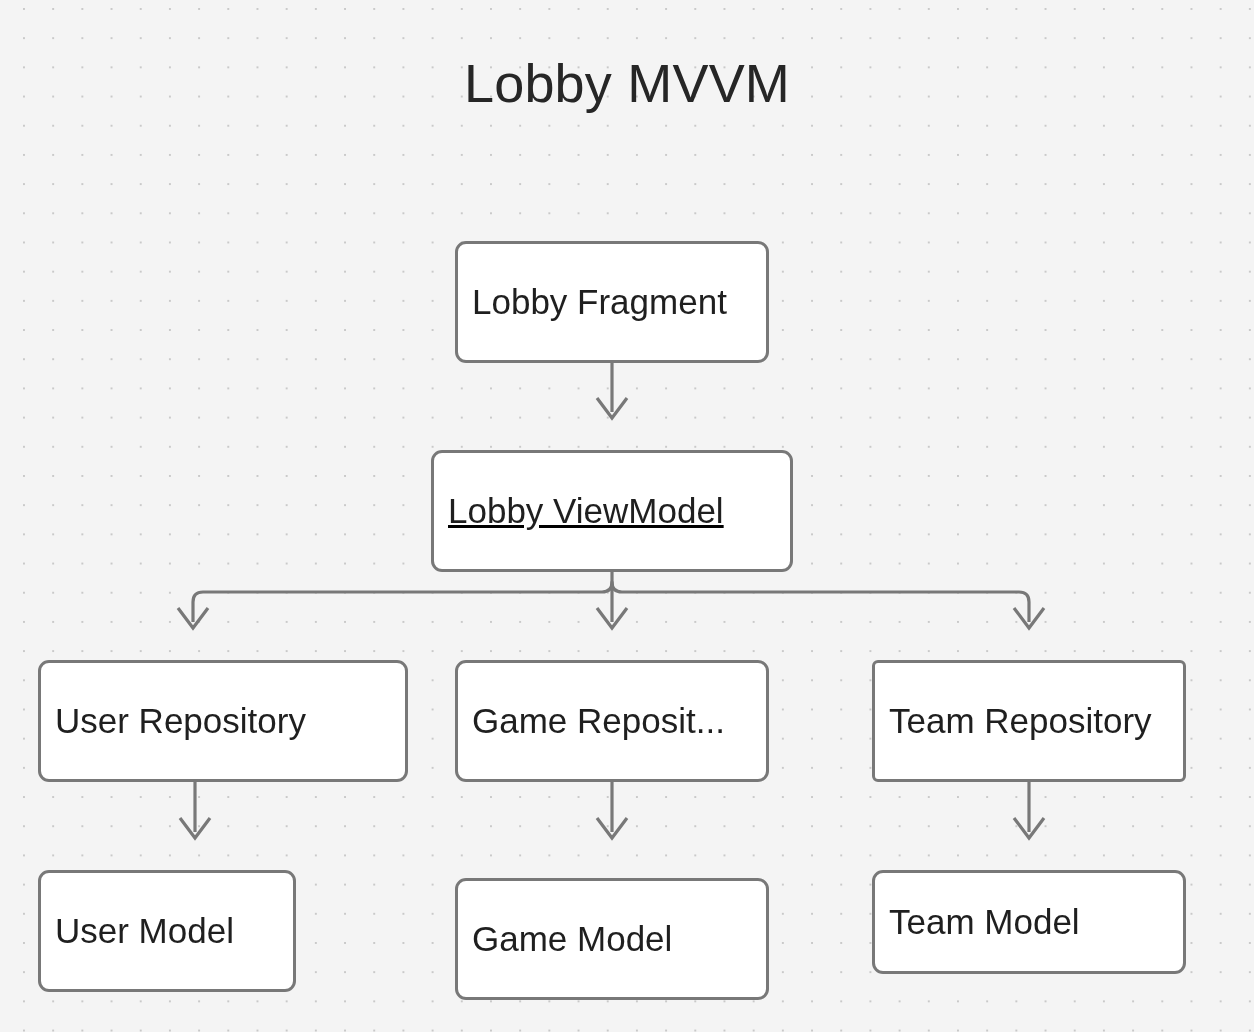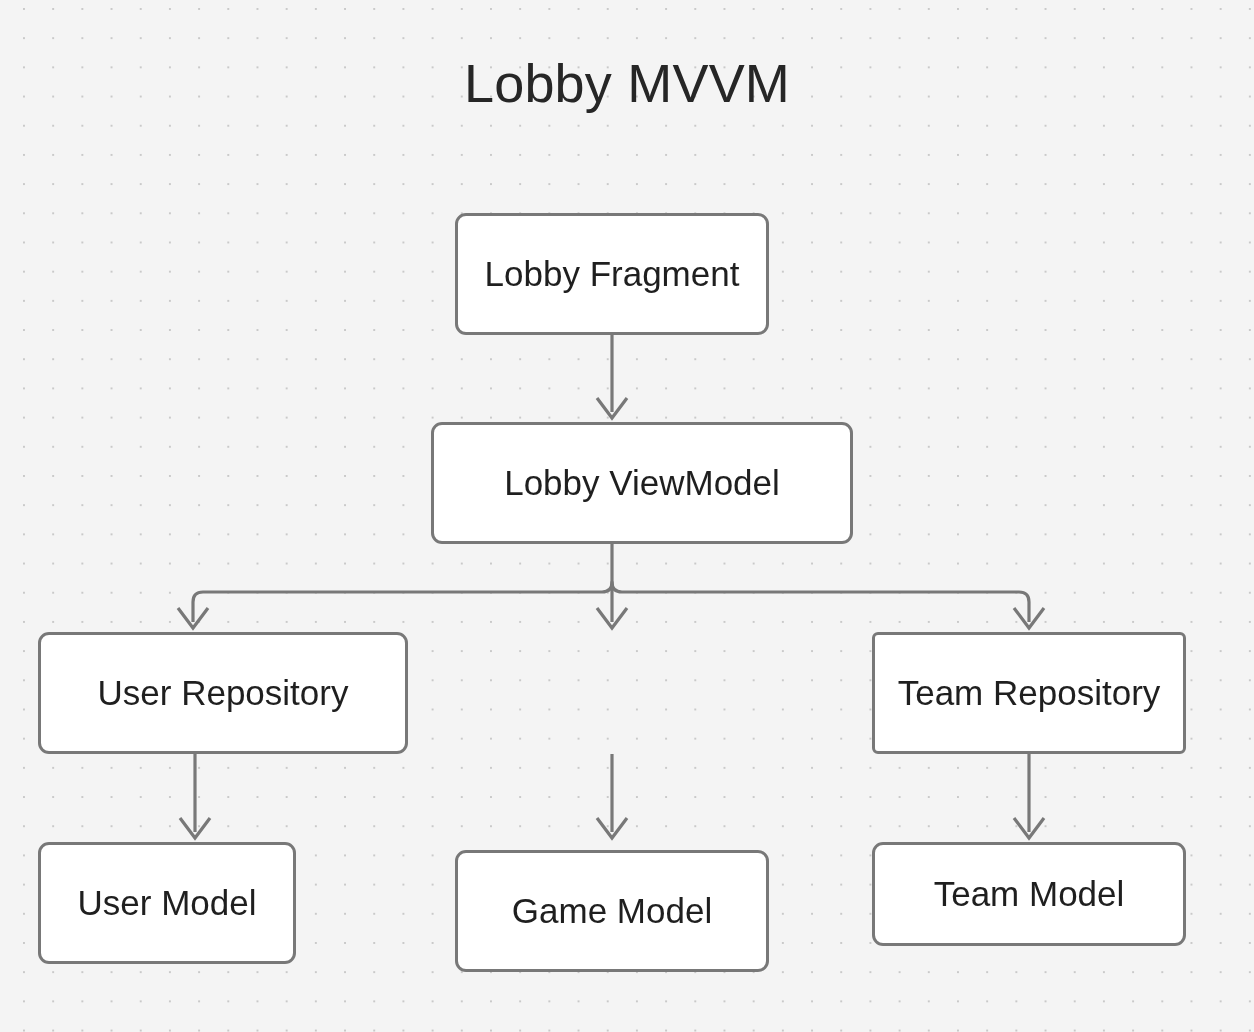--- a/index.html
+++ b/index.html
@@ -48,40 +48,40 @@
   }
 
   .node {
     position: absolute;
     box-sizing: border-box;
     background: #ffffff;
     border: 3px solid #787878;
     border-radius: 11px;
     display: flex;
     align-items: center;
-    justify-content: center;
     overflow: hidden;
+    margin-top: 28px;
   }
 
   .node-label {
     font-size: 35px;
     line-height: 40px;
     color: #1f1f1f;
     font-weight: 400;
     white-space: nowrap;
     overflow: hidden;
     text-overflow: ellipsis;
     padding: 0 14px;
     max-width: 100%;
     text-align: center;
   }
 
   
   #node-lobby-fragment   { left: 455px; top: 213px; width: 314px; height: 122px; }
-  #node-lobby-viewmodel  { left: 431px; top: 422px; width: 422px; height: 122px; }
+  #node-lobby-viewmodel  { left: 431px; top: 422px; width: 362px; height: 122px; text-decoration: underline; }
 
   #node-user-repository  { left:  38px; top: 632px; width: 370px; height: 122px; }
   #node-game-repository  { left: 455px; top: 632px; width: 314px; height: 122px; }
   #node-team-repository  { left: 872px; top: 632px; width: 314px; height: 122px; border-radius: 6px; }
 
   #node-user-model       { left:  38px; top: 842px; width: 258px; height: 122px; }
   #node-game-model       { left: 455px; top: 850px; width: 314px; height: 122px; }
   #node-team-model       { left: 872px; top: 842px; width: 314px; height: 104px; }
 
   .edge-path {
@@ -156,20 +156,23 @@
   </div>
 
   <div class="node" id="node-lobby-viewmodel">
     <span class="node-label">Lobby ViewModel</span>
   </div>
 
   <div class="node" id="node-user-repository">
     <span class="node-label">User Repository</span>
   </div>
 
+  <div class="node" id="node-game-repository">
+    <span class="node-label">Game Reposit...</span>
+  </div>
 
   <div class="node" id="node-team-repository">
     <span class="node-label">Team Repository</span>
   </div>
 
   <div class="node" id="node-user-model">
     <span class="node-label">User Model</span>
   </div>
 
   <div class="node" id="node-game-model">

